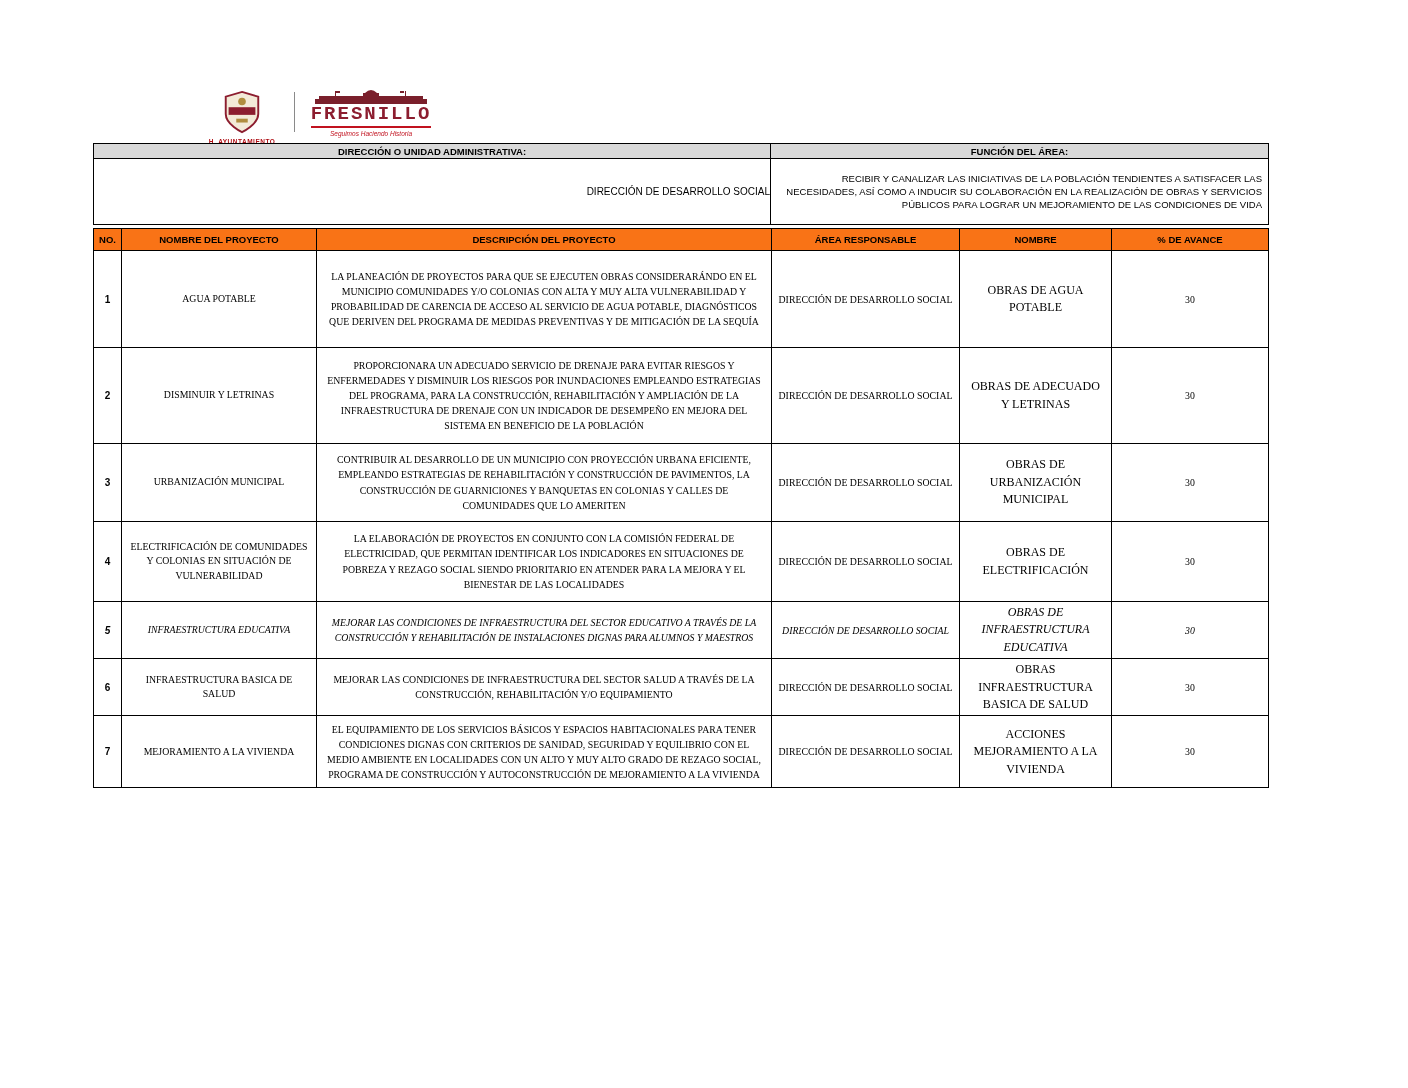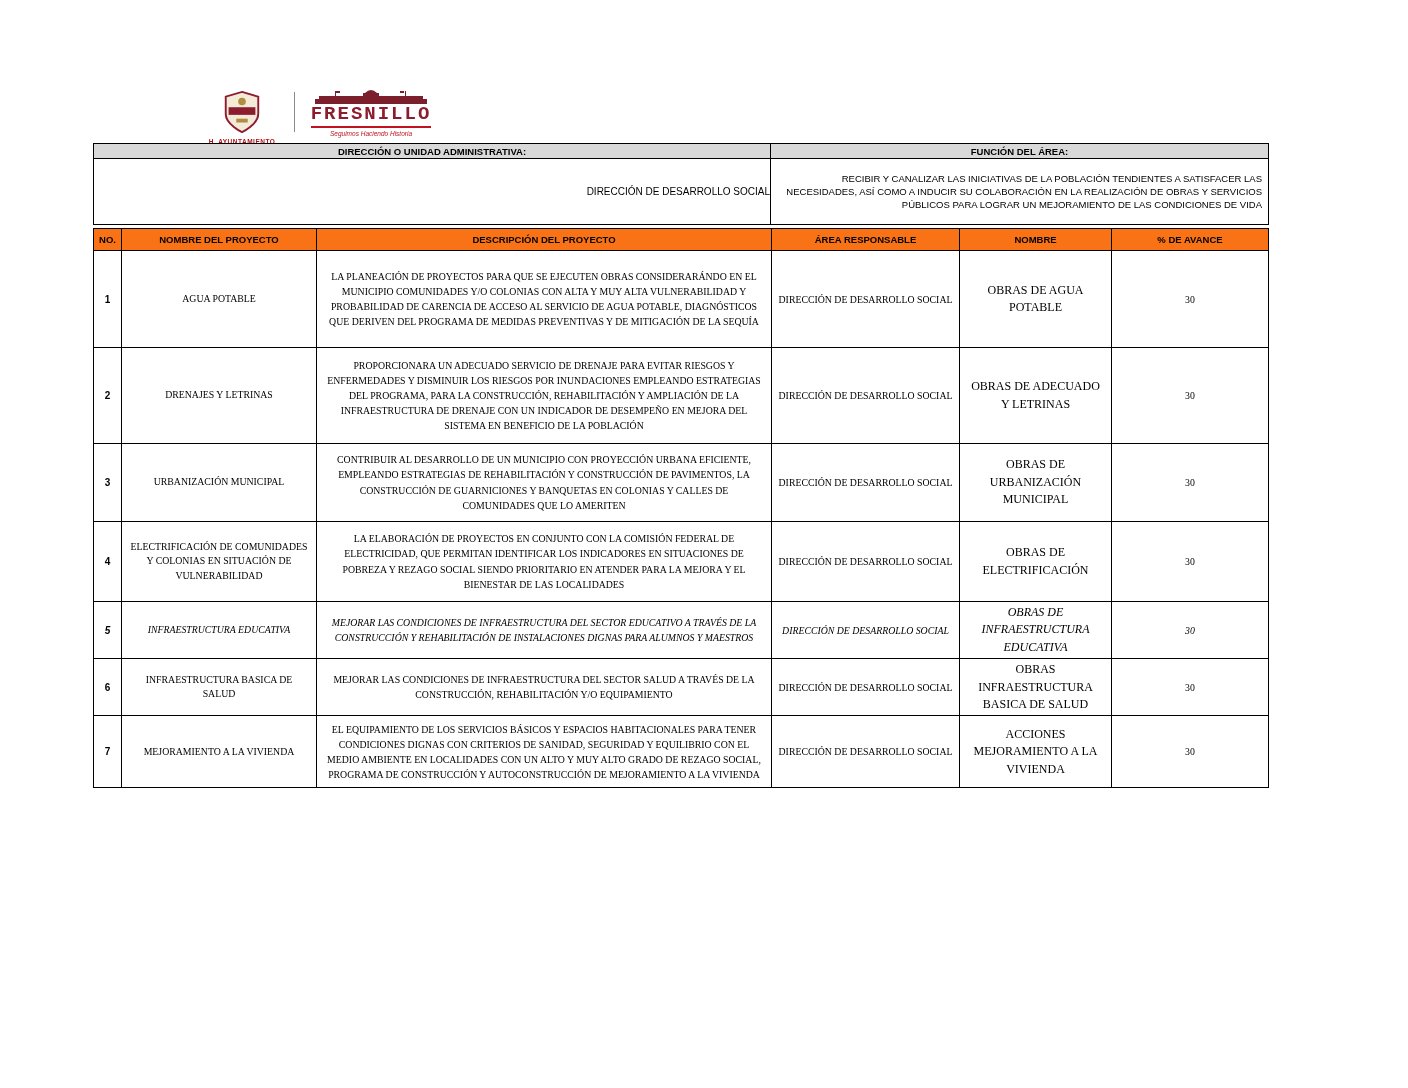--- a/index.html
+++ b/index.html
@@ -155,21 +155,21 @@
       <tr class="row-1">
         <td class="cell-no">1</td>
         <td class="cell-name">AGUA POTABLE</td>
         <td class="cell-desc">LA PLANEACIÓN DE PROYECTOS PARA QUE SE EJECUTEN OBRAS CONSIDERARÁNDO EN EL MUNICIPIO COMUNIDADES Y/O COLONIAS CON ALTA Y MUY ALTA VULNERABILIDAD Y PROBABILIDAD DE CARENCIA DE ACCESO AL SERVICIO DE AGUA POTABLE, DIAGNÓSTICOS QUE DERIVEN DEL PROGRAMA DE MEDIDAS PREVENTIVAS Y DE MITIGACIÓN DE LA SEQUÍA</td>
         <td class="cell-area">DIRECCIÓN DE DESARROLLO SOCIAL</td>
         <td class="cell-obra">OBRAS DE AGUA POTABLE</td>
         <td class="cell-avance">30</td>
       </tr>
       <tr class="row-2">
         <td class="cell-no">2</td>
-        <td class="cell-name">DRENAJES Y LETRINAS</td>
+        <td class="cell-name">DISMINUIR Y LETRINAS</td>
         <td class="cell-desc">PROPORCIONARA UN ADECUADO SERVICIO DE DRENAJE PARA EVITAR RIESGOS Y ENFERMEDADES Y DISMINUIR LOS RIESGOS POR INUNDACIONES EMPLEANDO ESTRATEGIAS DEL PROGRAMA, PARA LA CONSTRUCCIÓN, REHABILITACIÓN Y AMPLIACIÓN DE LA INFRAESTRUCTURA DE DRENAJE CON UN INDICADOR DE DESEMPEÑO EN MEJORA DEL SISTEMA EN BENEFICIO DE LA POBLACIÓN</td>
         <td class="cell-area">DIRECCIÓN DE DESARROLLO SOCIAL</td>
         <td class="cell-obra">OBRAS DE ADECUADO Y LETRINAS</td>
         <td class="cell-avance">30</td>
       </tr>
       <tr class="row-3">
         <td class="cell-no">3</td>
         <td class="cell-name">URBANIZACIÓN MUNICIPAL</td>
         <td class="cell-desc">CONTRIBUIR AL DESARROLLO DE UN MUNICIPIO CON PROYECCIÓN URBANA EFICIENTE, EMPLEANDO ESTRATEGIAS DE REHABILITACIÓN Y CONSTRUCCIÓN DE PAVIMENTOS,  LA CONSTRUCCIÓN DE GUARNICIONES Y BANQUETAS EN COLONIAS Y CALLES DE COMUNIDADES QUE LO AMERITEN</td>
         <td class="cell-area">DIRECCIÓN DE DESARROLLO SOCIAL</td>

